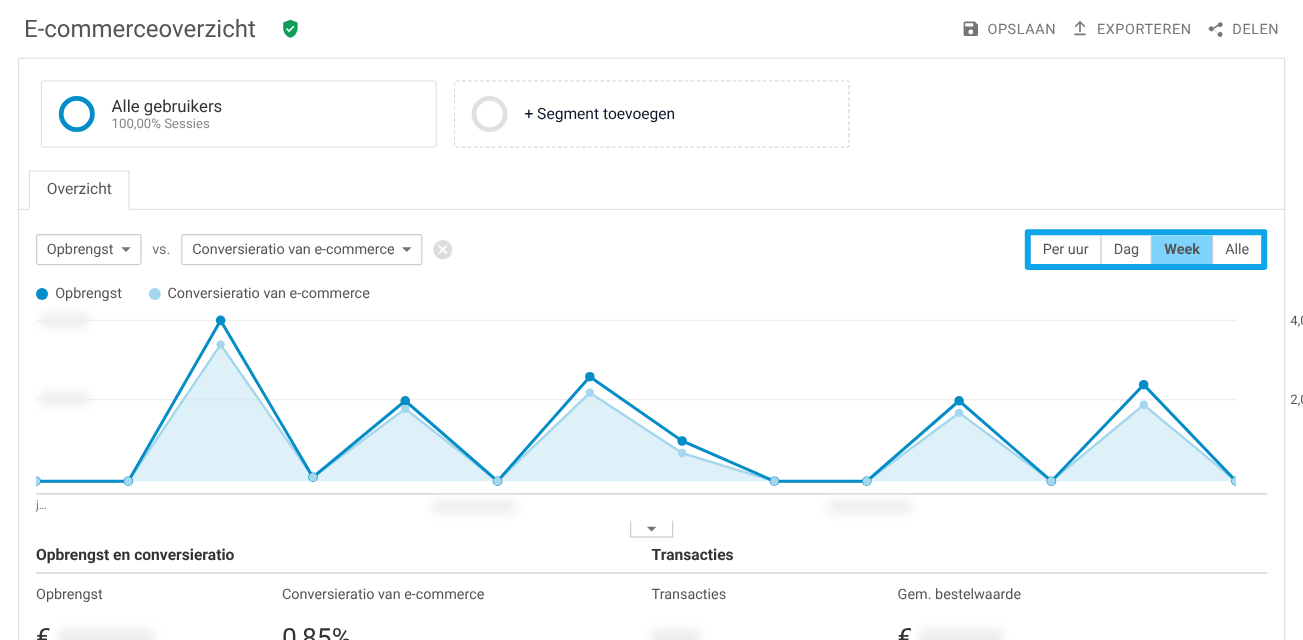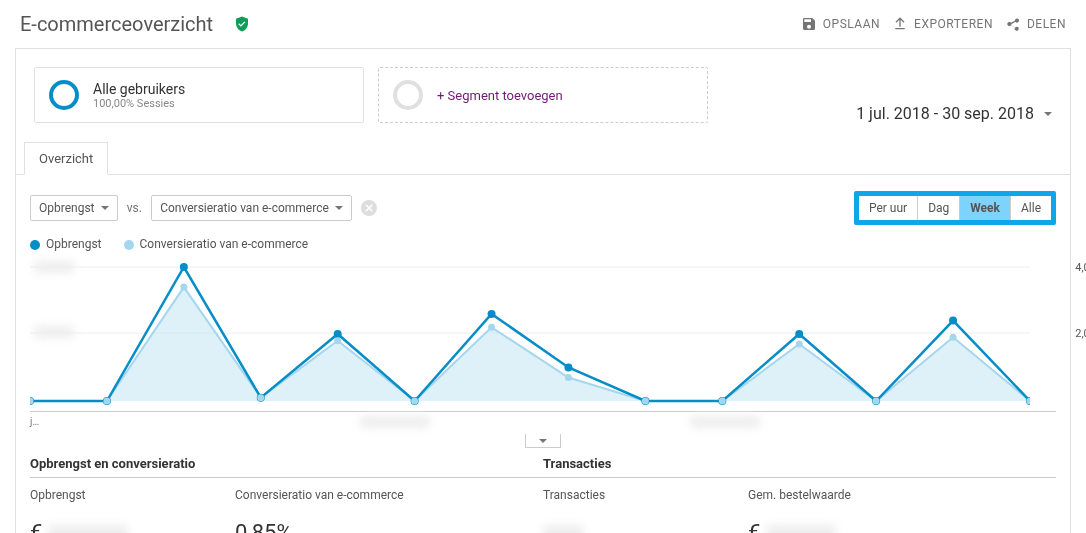--- a/index.html
+++ b/index.html
@@ -57,21 +57,21 @@
   .seg-card {
     border: 1px solid #e0e0e0;
     border-radius: 2px;
     width: 330px;
     height: 56px;
     display: flex;
     align-items: center;
     gap: 14px;
     padding: 0 14px;
   }
-  .seg-card.dashed { border: 1px dashed #ccc; color: #701a75; }
+  .seg-card.dashed { border: 1px dashed #ccc; color: #0f172a; }
   .ring {
     width: 30px; height: 30px;
     border: 4px solid #058dc7;
     border-radius: 50%;
   }
   .ring.grey { border-color: #e0e0e0; }
   .seg-title { font-size: 14px; color: #333; }
   .seg-sub { font-size: 11px; color: #888; }
   .daterange {
     display: flex;
@@ -259,24 +259,20 @@
         <div class="ring"></div>
         <div>
           <div class="seg-title">Alle gebruikers</div>
           <div class="seg-sub">100,00% Sessies</div>
         </div>
       </div>
       <div class="seg-card dashed">
         <div class="ring grey"></div>
         <div>+ Segment toevoegen</div>
       </div>
-    </div>
-    <div class="daterange">
-      <span>1 jul. 2018 - 30 sep. 2018</span>
-      <span class="caret"></span>
     </div>
   </div>
 
   <div class="tabs">
     <div class="tab">Overzicht</div>
   </div>
 
   <div class="metrics-row">
     <div>
       <span class="metric-sel">

